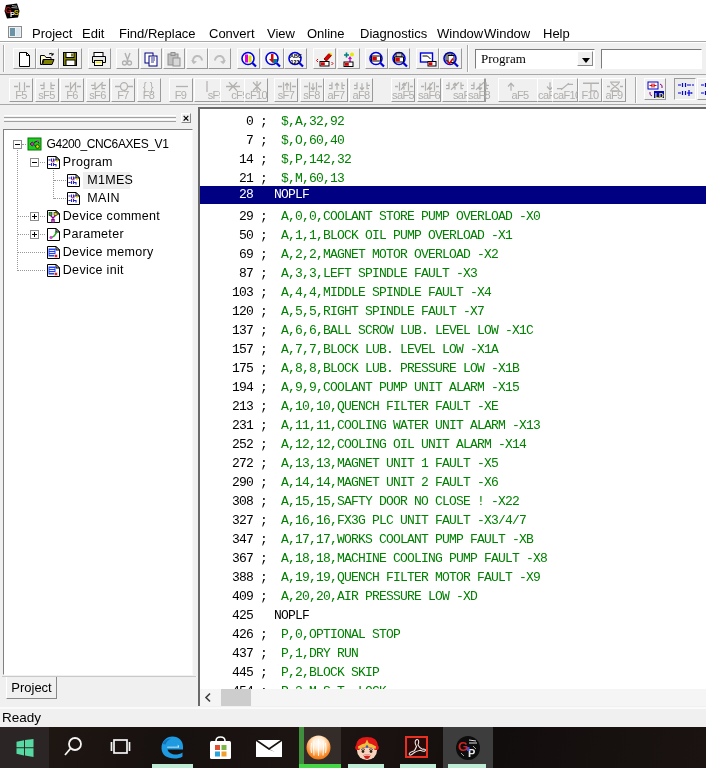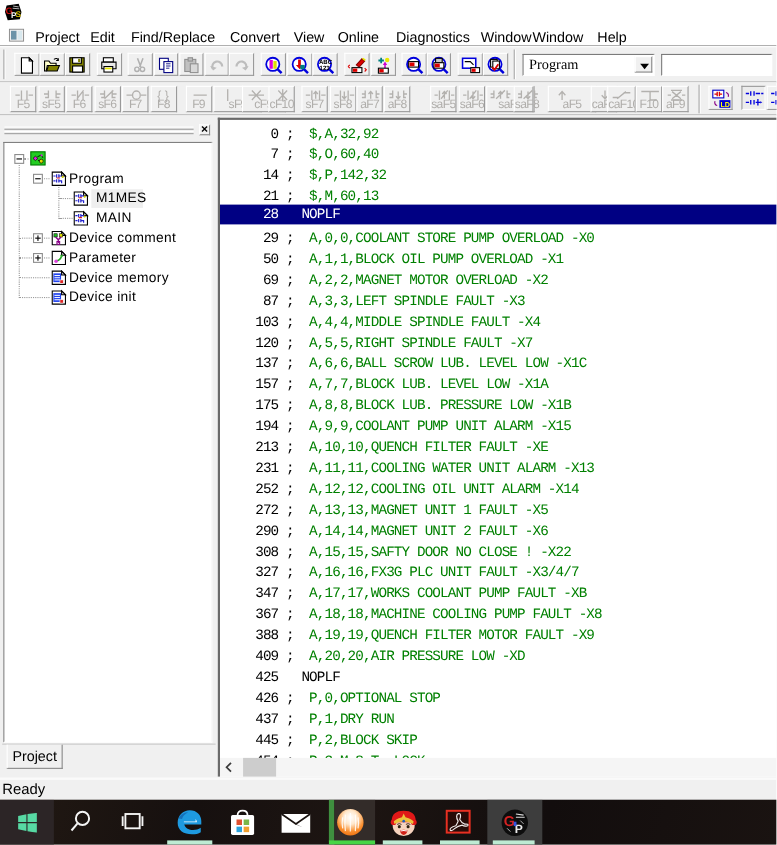--- a/index.html
+++ b/index.html
@@ -460,20 +460,21 @@
       <div class="elbox" style="left:8.5px;top:10px">
         <i></i>
       </div>
       <div class="abs" style="left:22.5px;top:7px"><svg width="15" height="14" viewBox="0 0 15 14">
           <rect x="1" y="1" width="13" height="12" fill="#22cc22" stroke="#007700"></rect>
           <path d="M3 7 l2.2-2 2.2 2-2.2 2 z" fill="#dd22dd" stroke="#000" stroke-width="0.6"></path>
           <circle cx="10.5" cy="9.5" r="1.8" fill="#dddd00" stroke="#000" stroke-width="0.6"></circle>
           <path d="M7 5.5 L10.5 4 l1.5 2.5 M7.5 8.5 l1.5 1" stroke="#000" stroke-width="0.8" fill="none"></path>
           <circle cx="10.8" cy="4.2" r="1" fill="#dd22dd"></circle>
         </svg></div>
+      <div class="trow root" style="left:42.5px;top:7px">G4200_CNC6AXES_V1</div>
       <div class="elbox" style="left:26.3px;top:28px">
         <i></i>
       </div>
       <div class="abs" style="left:41.8px;top:25px"><svg width="15" height="15" viewBox="0 0 15 15">
           <path d="M1.5 1.5 h8.5 l3.5 3.5 v8.5 h-12 z" fill="#fff" stroke="#000"></path>
           <path d="M10 1.5 v3.5 h3.5 z" fill="#d8d8d8" stroke="#000"></path>
           <path d="M2.5 5 h2 m3.5 0 h2.5 M5.5 3.5 v3 M7.5 3.5 v3 M2.5 9.5 h2 m3.5 0 h2.5 M5.5 8 v3 M7.5 8 v3 M10 9.5 v2" stroke="#2222cc" stroke-width="1.1" fill="none"></path>
           <path d="M5.5 6.8 h3" stroke="#dd2222" stroke-width="1"></path>
           <circle cx="11" cy="5.8" r="1" fill="#cccc00"></circle>
         </svg></div>

